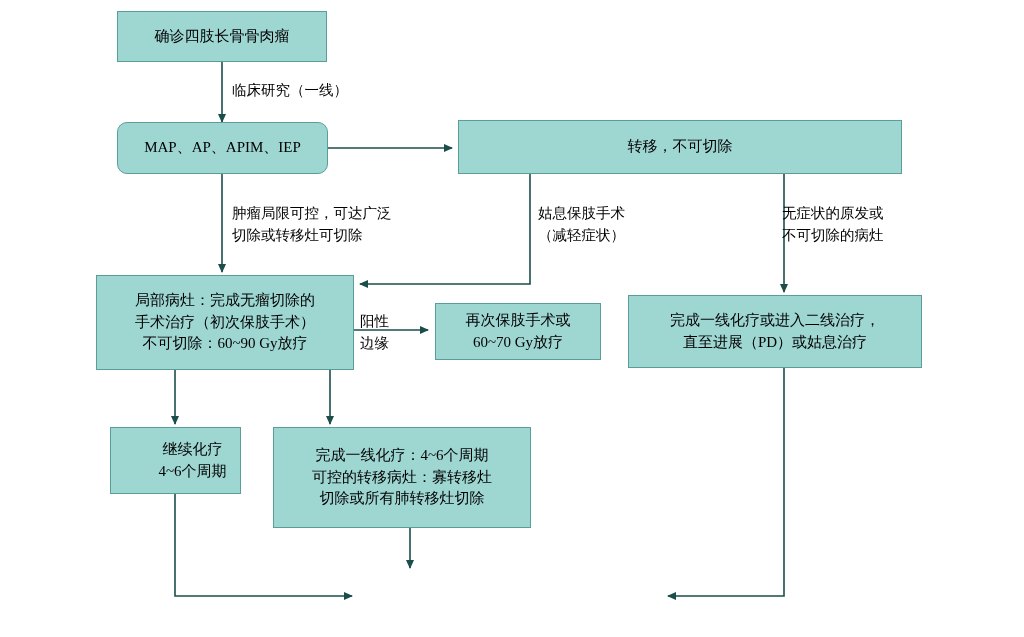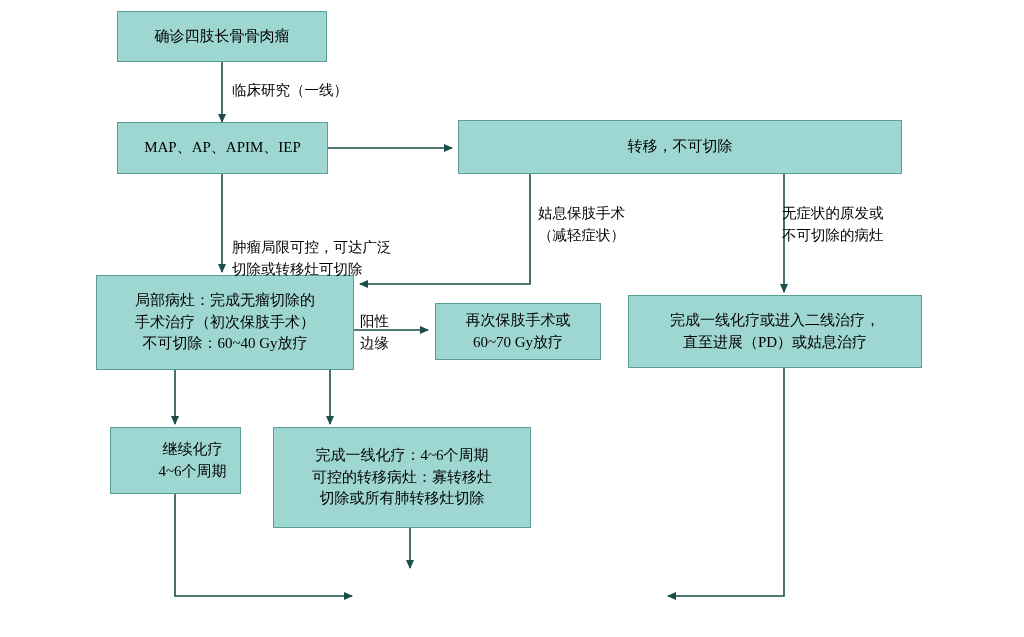--- a/index.html
+++ b/index.html
@@ -87,32 +87,32 @@
       <path d="M410,528 L410,568" marker-end="url(#ah)"></path>
 
       <path d="M784,368 L784,596 L668,596" marker-end="url(#ah)"></path>
     </g>
   </svg>
 
   <div class="node" style="left:117px; top:11px; width:210px; height:51px;">
     <span class="line">确诊四肢长骨骨肉瘤</span>
   </div>
 
-  <div class="node" style="left:117px; top:122px; width:211px; height:52px;">
+  <div class="node" style="left:117px; top:122px; width:211px; height:52px;border-radius:10px;">
     <span class="line">MAP、AP、APIM、IEP</span>
   </div>
 
   <div class="node" style="left:458px; top:120px; width:444px; height:54px;">
     <span class="line">转移，不可切除</span>
   </div>
 
   <div class="node" style="left:96px; top:275px; width:258px; height:95px;">
     <span class="line">局部病灶：完成无瘤切除的</span>
     <span class="line">手术治疗（初次保肢手术）</span>
-    <span class="line">不可切除：60~40 Gy放疗</span>
+    <span class="line">不可切除：60~90 Gy放疗</span>
   </div>
 
   <div class="node" style="left:435px; top:303px; width:166px; height:57px;">
     <span class="line">再次保肢手术或</span>
     <span class="line">60~70 Gy放疗</span>
   </div>
 
   <div class="node" style="left:628px; top:295px; width:294px; height:73px;">
     <span class="line">完成一线化疗或进入二线治疗，</span>
     <span class="line">直至进展（PD）或姑息治疗</span>
@@ -127,21 +127,21 @@
     <span class="line">完成一线化疗：4~6个周期</span>
     <span class="line">可控的转移病灶：寡转移灶</span>
     <span class="line">切除或所有肺转移灶切除</span>
   </div>
 
 
   <div class="edge-label" style="left:232px; top:80px;">
     <span class="line">临床研究（一线）</span>
   </div>
 
-  <div class="edge-label" style="left:232px; top:203px;margin-top:34px;">
+  <div class="edge-label" style="left:232px; top:203px;">
     <span class="line">肿瘤局限可控，可达广泛</span>
     <span class="line">切除或转移灶可切除</span>
   </div>
 
   <div class="edge-label" style="left:538px; top:203px;">
     <span class="line">姑息保肢手术</span>
     <span class="line">（减轻症状）</span>
   </div>
 
   <div class="edge-label" style="left:782px; top:203px;">

